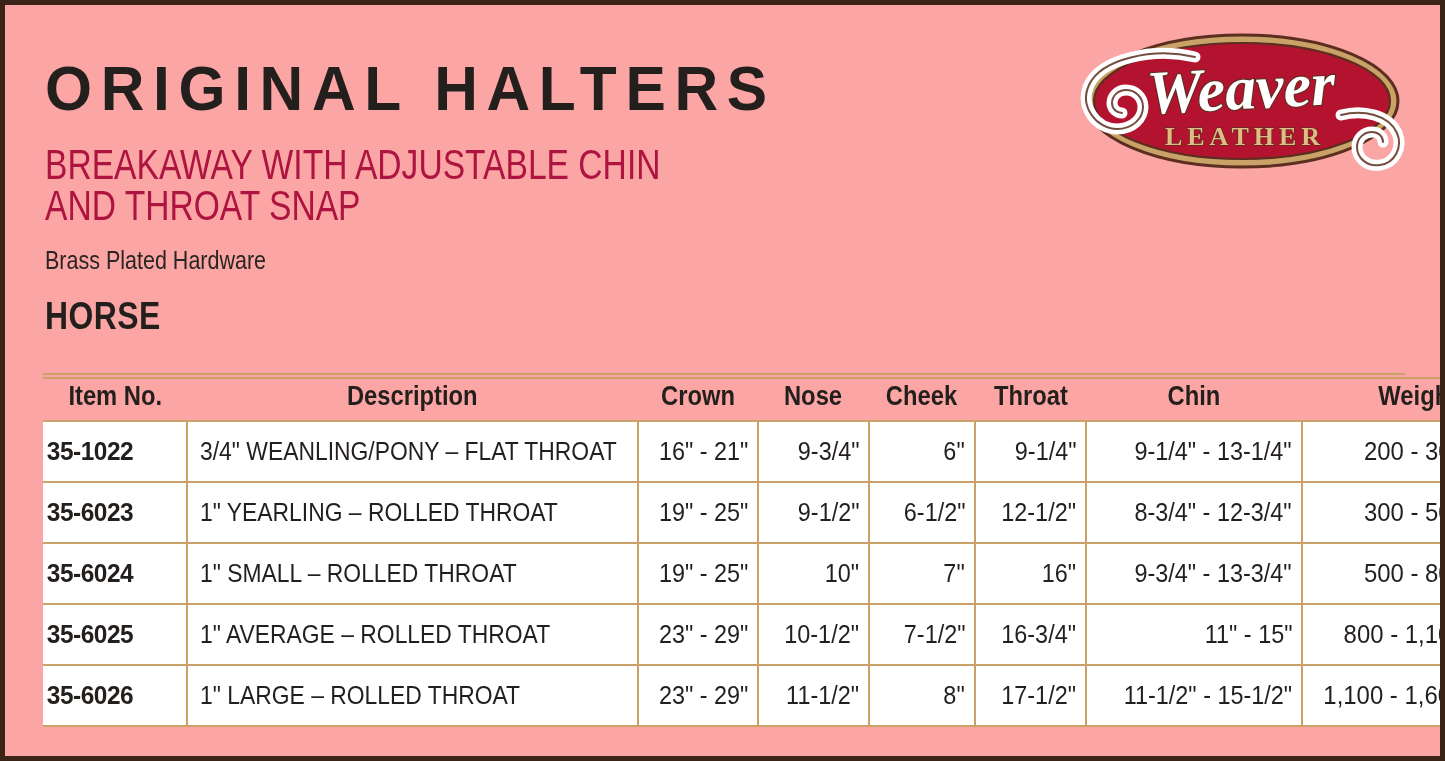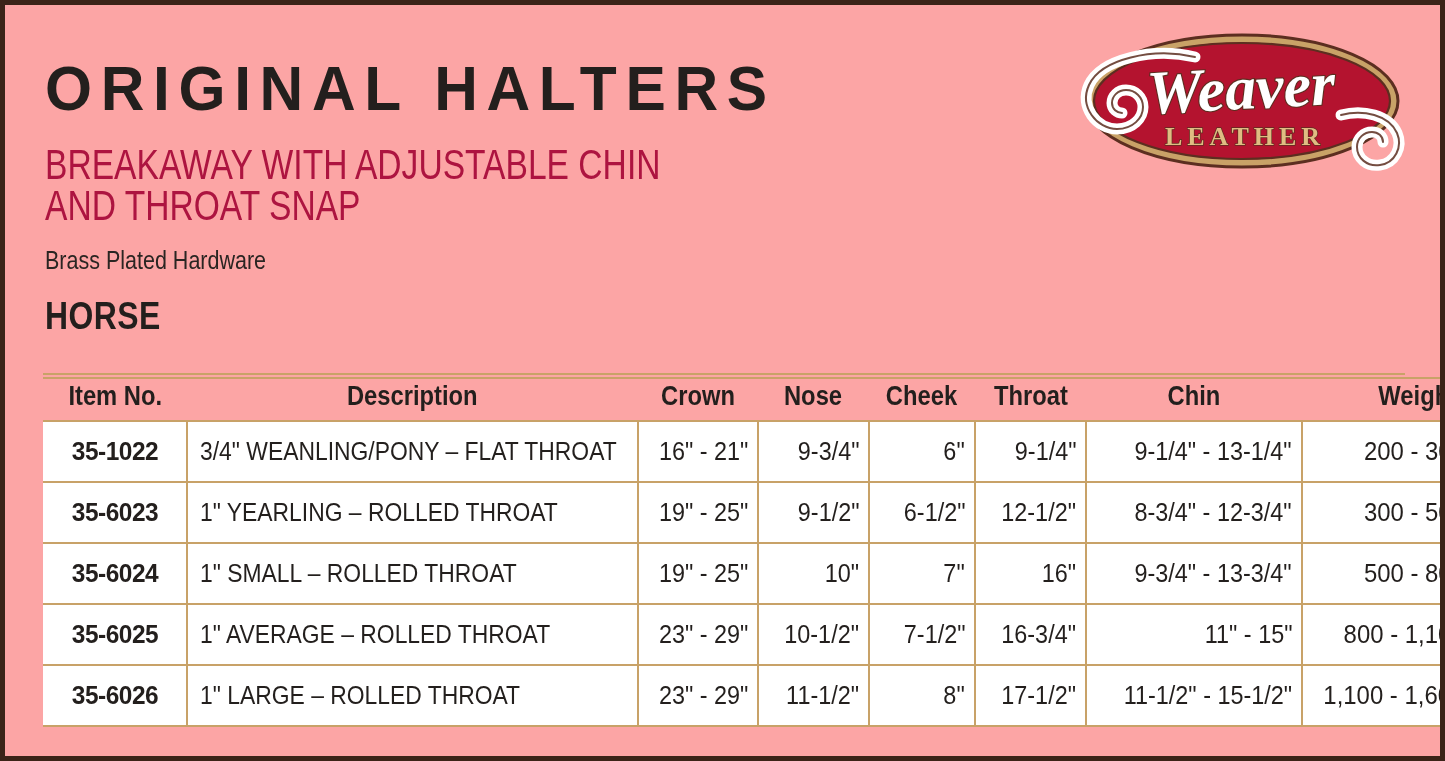--- a/index.html
+++ b/index.html
@@ -145,21 +145,20 @@
     vertical-align: middle;
     background: #ffffff;
   }
   .spec-table tbody td:last-child { border-right: none; }
 
   .cell-item {
     background: #fbf8f2;
     color: #a8123c;
     font-weight: bold;
     font-size: 30px;
-    text-align: center;
     letter-spacing: -0.5px;
     text-decoration: underline;
   }
   .cell-item span { display:inline-block; transform: scaleX(0.94); }
 
   .cell-desc {
     text-align: left;
     padding-left: 12px;
     font-size: 25px;
   }

